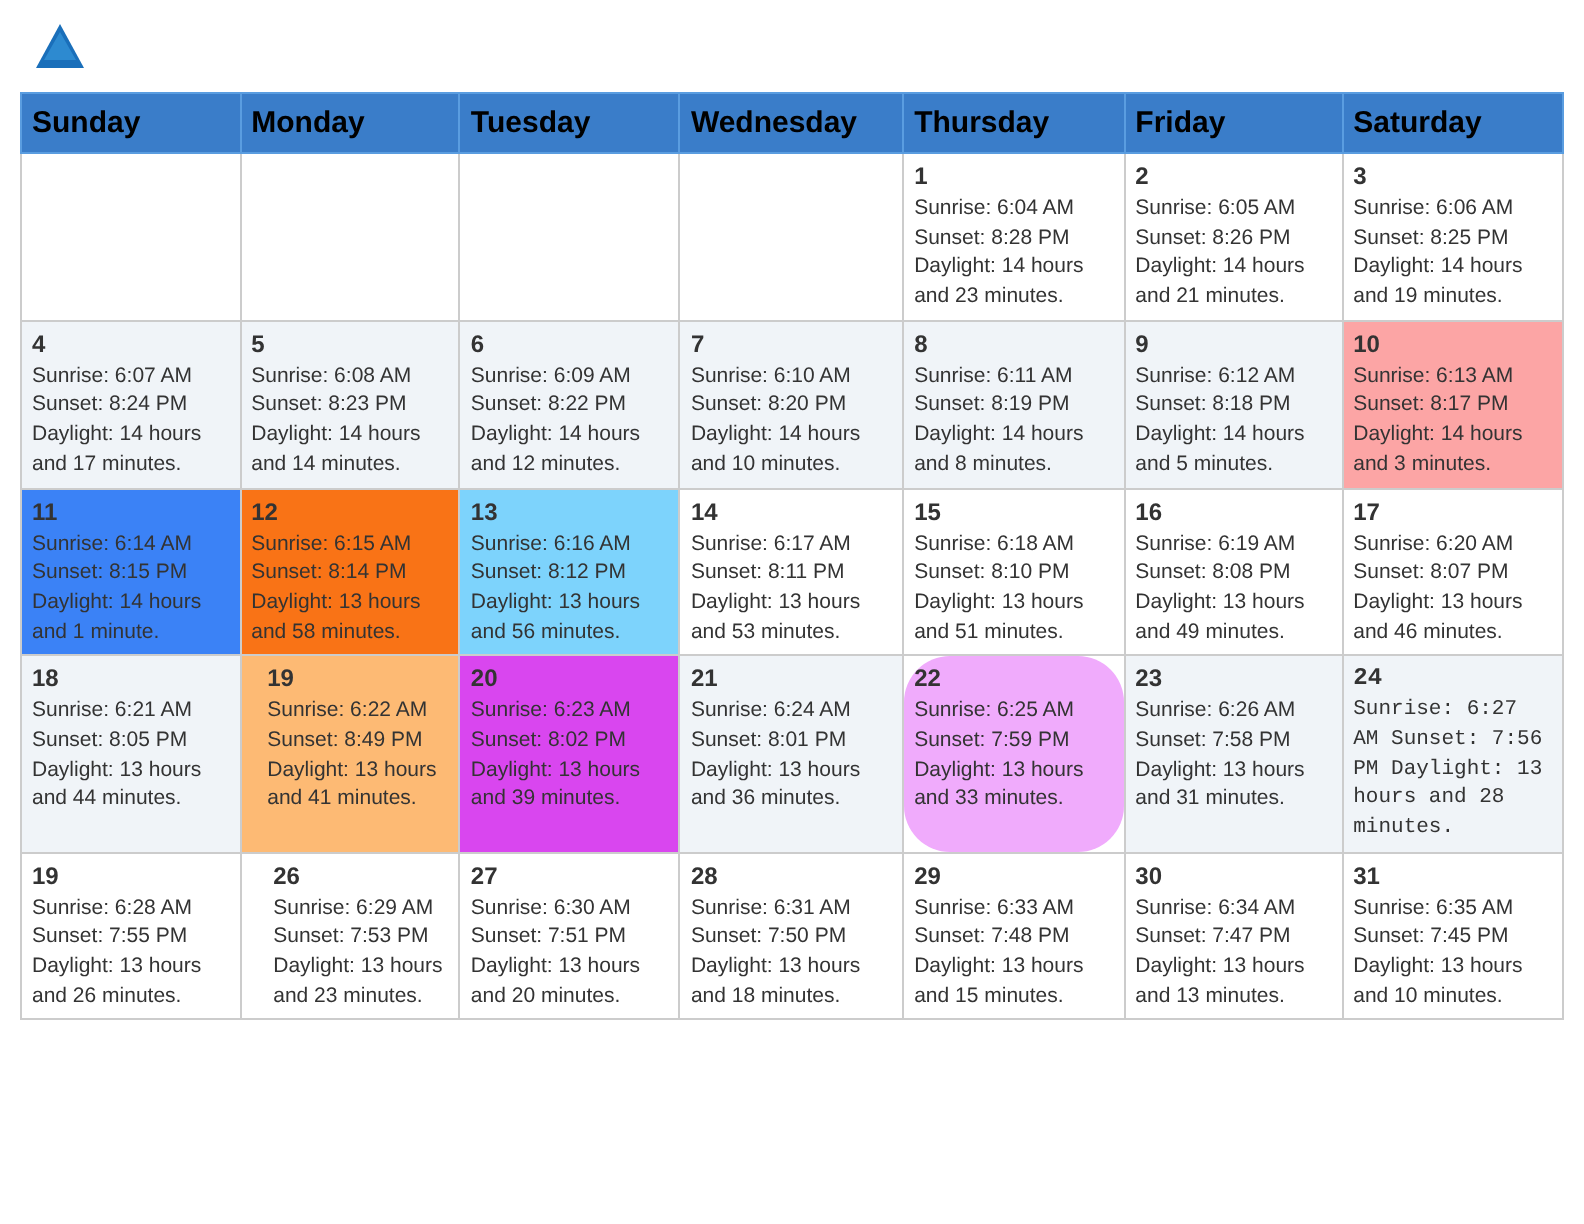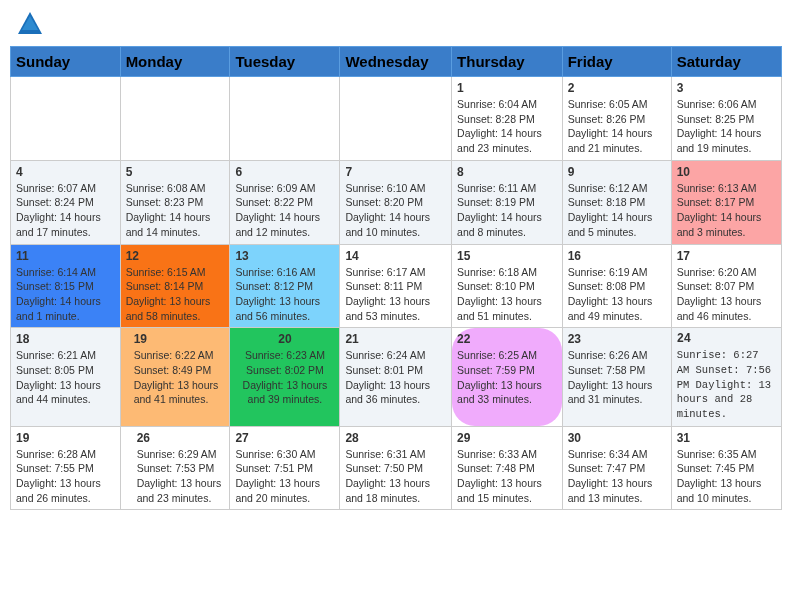--- a/index.html
+++ b/index.html
@@ -260,21 +260,21 @@
 Daylight: 13 hours
 and 44 minutes.</div>
         </td>
         <td style="background: #fdba74; padding-left: 13px;">
           <span class="day-number">19</span>
           <div class="cell-content">Sunrise: 6:22 AM
 Sunset: 8:49 PM
 Daylight: 13 hours
 and 41 minutes.</div>
         </td>
-        <td style="background: #22c55e; text-align: center;">
+        <td style="background: #d946ef;">
           <span class="day-number">20</span>
           <div class="cell-content">Sunrise: 6:23 AM
 Sunset: 8:02 PM
 Daylight: 13 hours
 and 39 minutes.</div>
         </td>
         <td style="background: rgb(240, 244, 248);">
           <span class="day-number">21</span>
           <div class="cell-content">Sunrise: 6:24 AM
 Sunset: 8:01 PM

